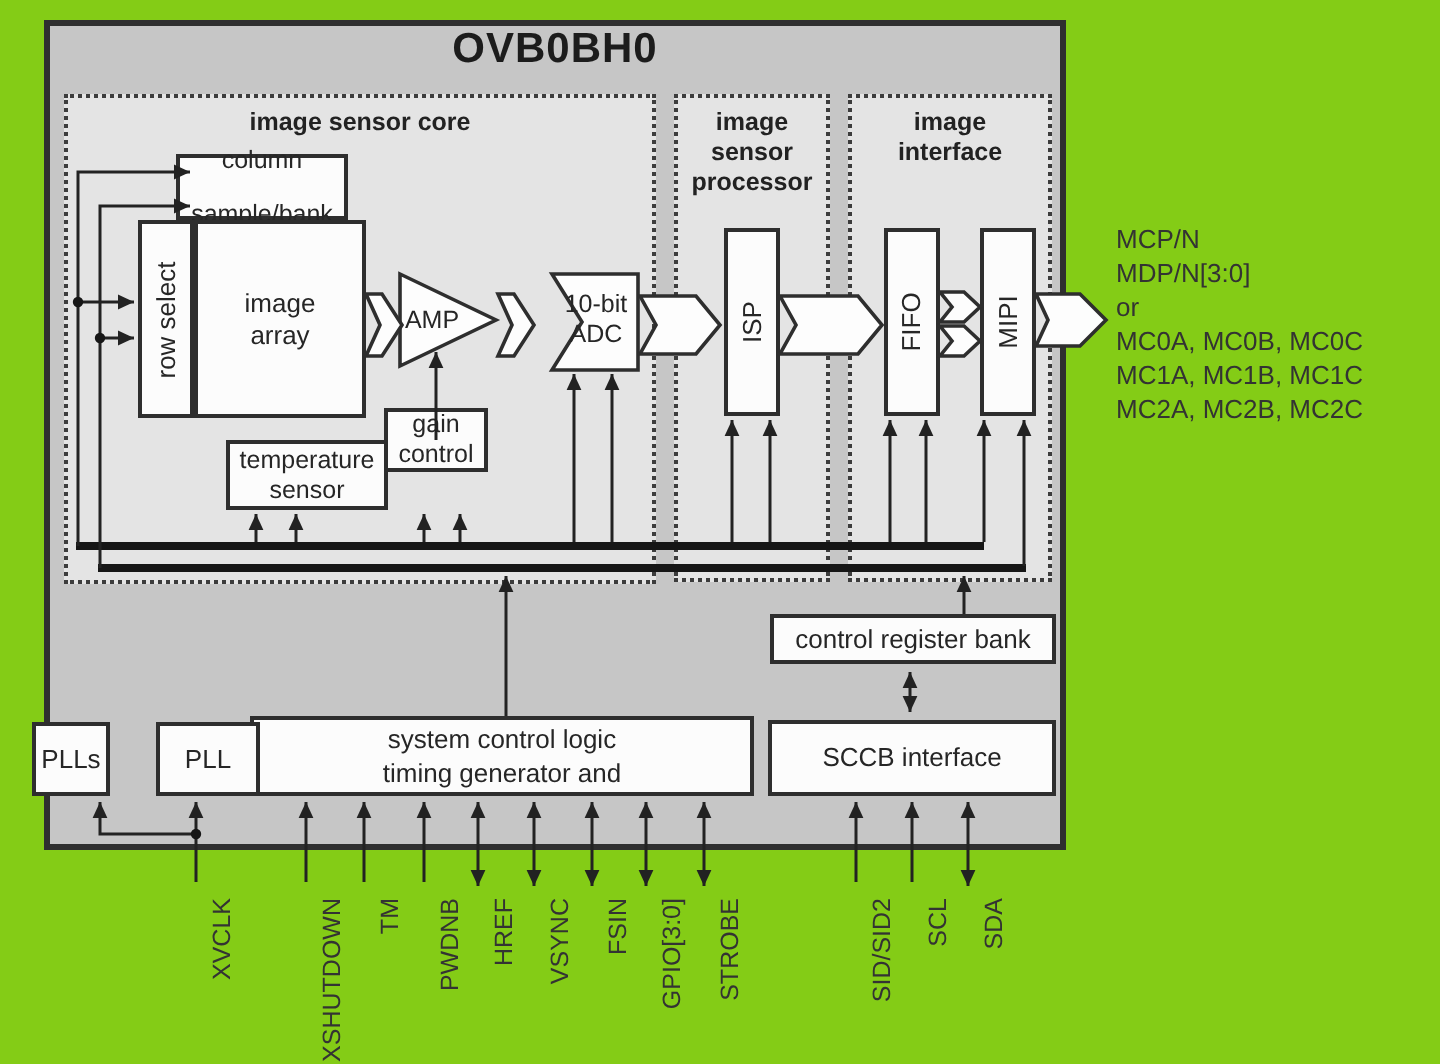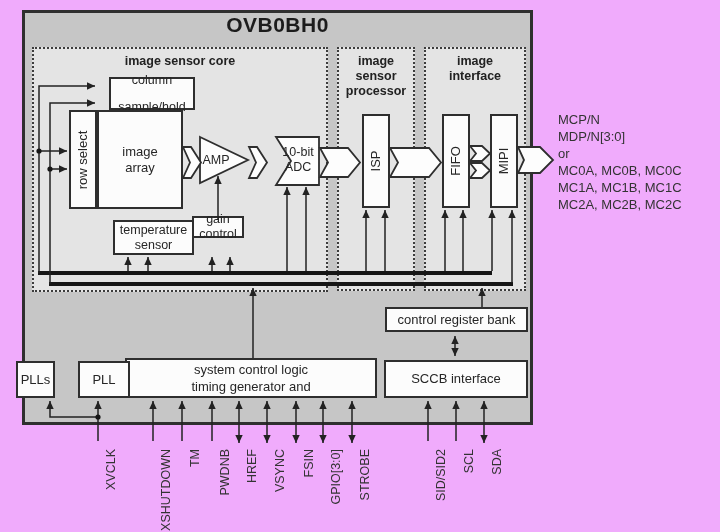--- a/index.html
+++ b/index.html
@@ -1,16 +1,16 @@
 <!DOCTYPE html>
 <html><head>
 <meta charset="utf-8">
 <style>
   html,body{margin:0;padding:0;background:#ffffff;}
-  #stage{position:relative;width:720px;height:532px;background:#f0abfc;overflow:hidden;
+  #stage{position:relative;width:720px;height:532px;background:#84cc16;overflow:hidden;
          font-family:"Liberation Sans",sans-serif;color:#2a2a2a;}
   #stage *{box-sizing:border-box;}
   .abs{position:absolute;}
   .chip{left:22px;top:10px;width:511px;height:415px;background:#c6c6c6;border:3px solid #2f2f2f;}
   .chip-title{left:22px;top:13px;width:511px;text-align:center;font-size:21px;font-weight:bold;
               letter-spacing:0.5px;color:#1c1c1c;}
   .section{background:#e4e4e4;border:2px dotted #3c3c3c;}
   .sec-core{left:32px;top:47px;width:296px;height:245px;}
   .sec-proc{left:337px;top:47px;width:78px;height:244px;}
   .sec-iface{left:424px;top:47px;width:102px;height:244px;}
@@ -48,36 +48,36 @@
       <div>processor</div>
     </div>
   </div>
   <div class="abs section sec-iface">
     <div class="sec-label">
       <div>image</div>
       <div>interface</div>
     </div>
   </div>
 
-  <div class="blk blk-sm" style="left:109px;top:77px;width:86px;height:33px;gap:12px;">
+  <div class="blk blk-sm" style="left:88px;top:77px;width:86px;height:33px;gap:12px;">
     <span>column</span>
-    <span>sample/hold</span>
+    <span>sample/bank</span>
   </div>
   <div class="blk vtext" style="left:69px;top:110px;width:28px;height:99px;">
     <span>row select</span>
   </div>
   <div class="blk" style="left:97px;top:110px;width:86px;height:99px;">
     <span>image</span>
     <span>array</span>
   </div>
   <div class="blk blk-sm" style="left:97px;top:220px;width:81px;height:35px;margin-left:16px;">
     <span>temperature</span>
     <span>sensor</span>
   </div>
-  <div class="blk blk-sm" style="left:192px;top:216px;width:52px;height:22px;">
+  <div class="blk blk-sm" style="left:192px;top:204px;width:52px;height:32px;">
     <span>gain</span>
     <span>control</span>
   </div>
   <div class="blk vtext" style="left:362px;top:114px;width:28px;height:94px;">
     <span>ISP</span>
   </div>
   <div class="blk vtext" style="left:442px;top:114px;width:28px;height:94px;">
     <span>FIFO</span>
   </div>
   <div class="blk vtext" style="left:490px;top:114px;width:28px;height:94px;">

